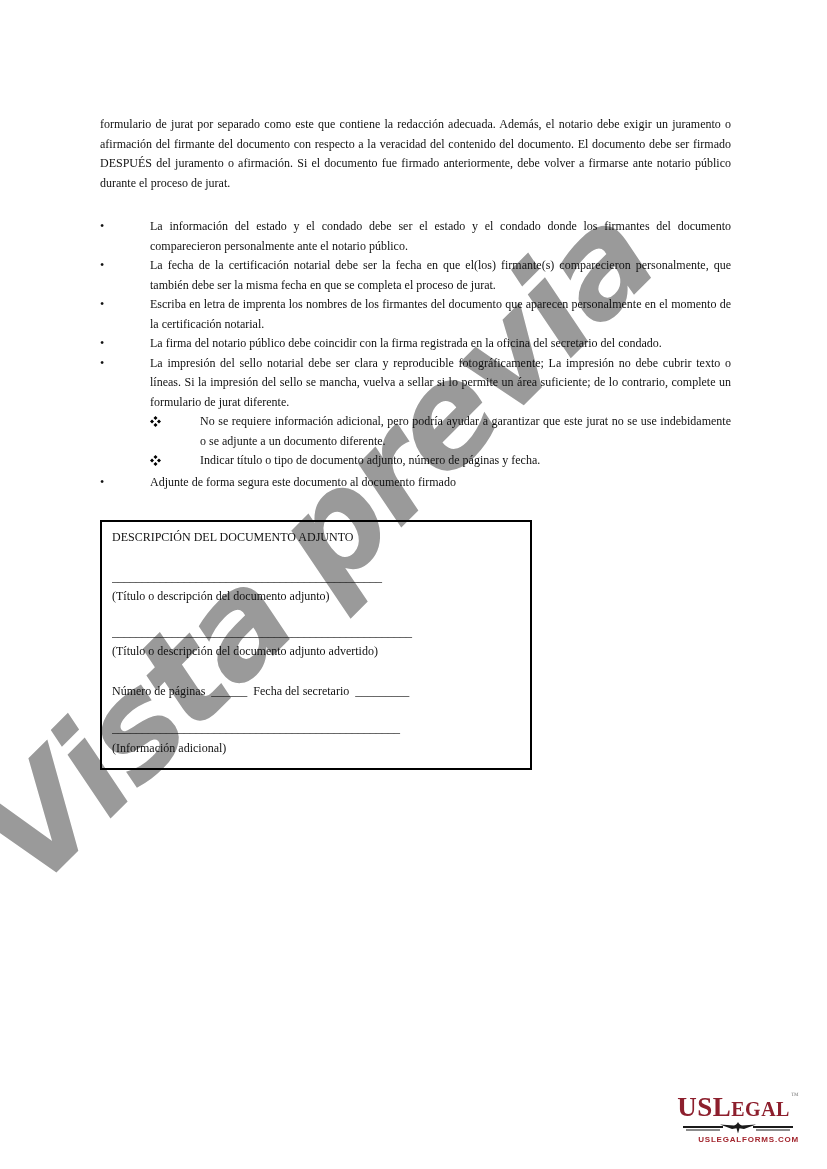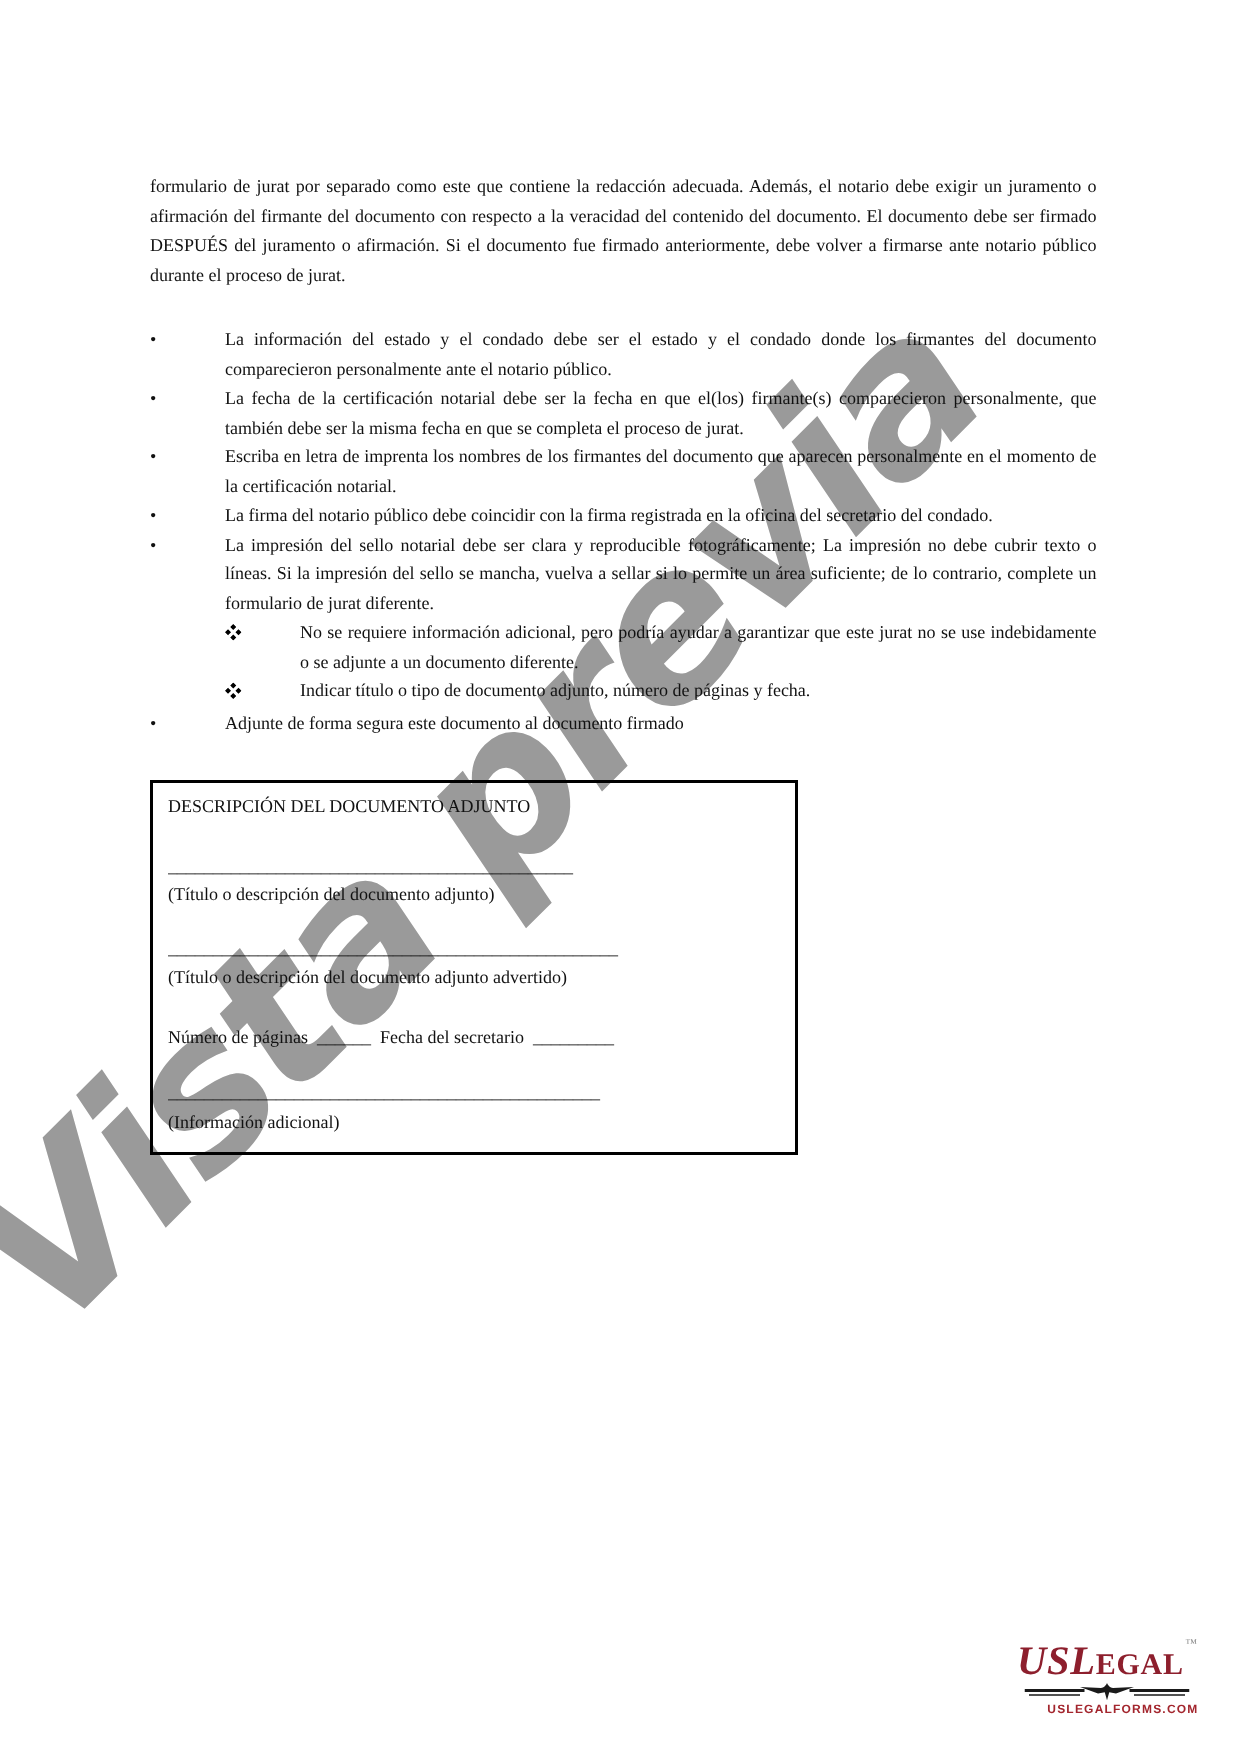--- a/index.html
+++ b/index.html
@@ -84,21 +84,21 @@
     z-index:1;
     text-align:center;
   }
   .logo-word{
     font-family:"Liberation Serif", serif;
     font-weight:700;
     color:#8d1f2d;
     line-height:1;
     white-space:nowrap;
   }
-  .logo-word .lg{font-size:27px;letter-spacing:0.5px;font-style:italic;}
+  .logo-word .lg{font-size:27px;letter-spacing:0.5px;}
   .logo-word .sm{font-size:20px;letter-spacing:0.5px;}
   .logo-word .tm{
     font-size:8px;
     color:#888888;
     vertical-align:18px;
     font-weight:400;
     margin-left:1px;
   }
   .emblem{display:block;margin:1px auto 0 auto;}
   .logo-site{

